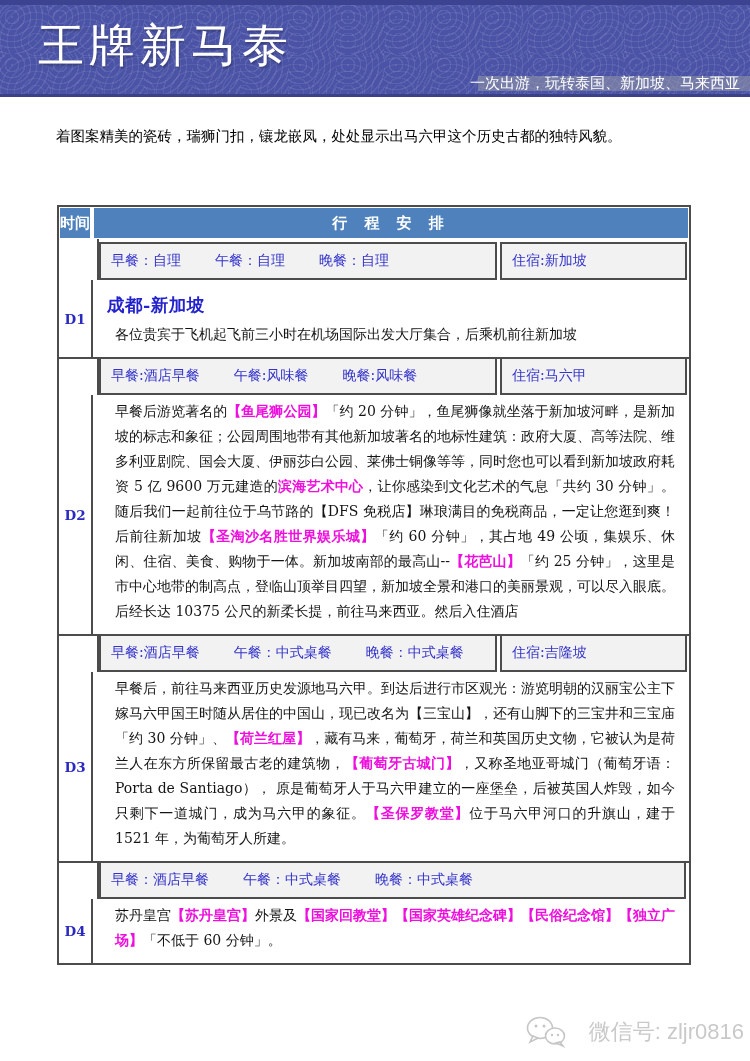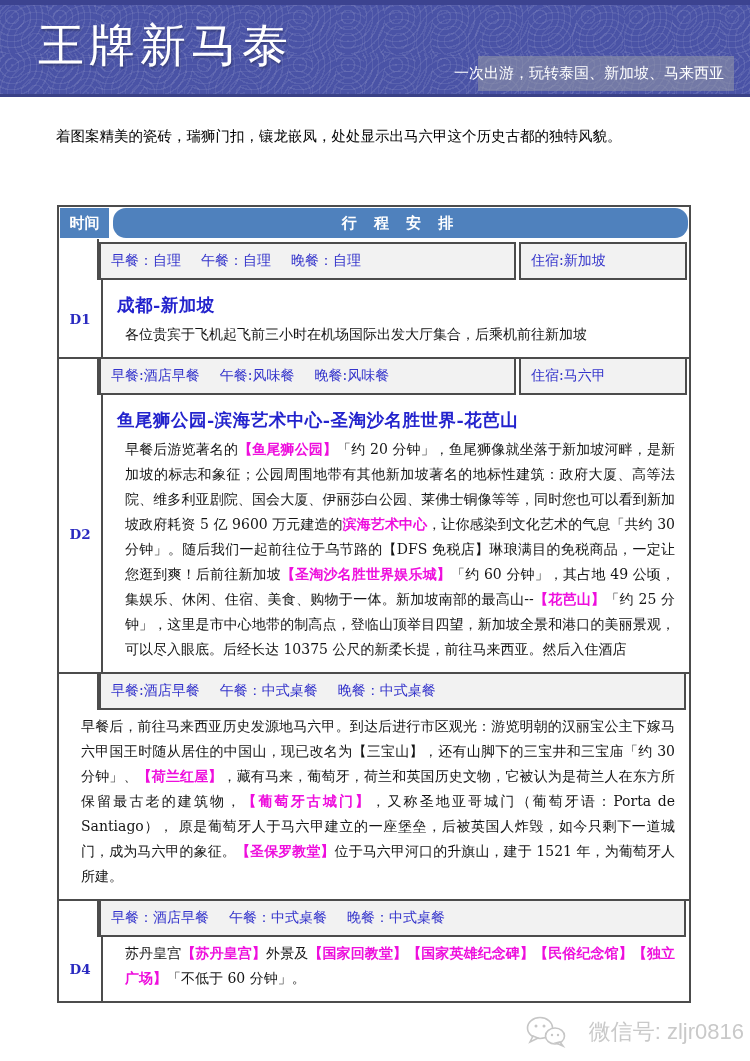--- a/index.html
+++ b/index.html
@@ -24,21 +24,21 @@
     border-top:5px solid var(--banner-dark);
     border-bottom:3px solid #3a4187;
   }
   .banner-title{
     position:absolute;left:38px;top:10px;
     font-family:"Liberation Sans","DejaVu Sans",sans-serif;
     font-size:46px;font-weight:normal;color:#ffffff;letter-spacing:5px;
     text-shadow:1px 2px 2px rgba(0,0,0,0.25);
   }
   .banner-sub-band{
-    position:absolute;right:16px;bottom:3px;left:478px;height:35px;
+    position:absolute;right:0;bottom:3px;left:478px;height:15px;
     background:rgba(150,153,165,0.55);
     display:flex;align-items:center;justify-content:flex-end;padding-right:10px;
   }
   .banner-subtitle{
     font-family:"Liberation Sans","DejaVu Sans",sans-serif;
     font-size:15px;color:#ffffff;white-space:nowrap;
   }
   
   .intro{
     margin:28px 40px 0 56px;font-size:14.5px;line-height:1.6;color:#000000;
@@ -46,40 +46,40 @@
   
   .itinerary-table{
     position:relative;margin:57px 0 0 57px;width:634px;
     border:2px solid var(--table-border);background:#fff;
   }
   .header-row{display:flex;gap:4px;padding:1px;}
   .hcell{
     background:var(--header-blue);color:#fff;font-weight:bold;font-size:15px;
     display:flex;align-items:center;justify-content:center;height:30px;
   }
-  .hcell-time{width:49px;}
-  .hcell-itin{flex:1;letter-spacing:6px;border-radius:13px;}
+  .hcell-time{width:30px;}
+  .hcell-itin{flex:1;letter-spacing:6px;}
   .day-block{border-top:2px solid var(--table-border);}
   .day-block.first{border-top:none;}
   .meal-row{display:flex;align-items:stretch;}
   .day-spacer{width:40px;border-right:2px solid var(--table-border);background:#fff;flex:none;}
   .meal-cell{
     flex:1;background:var(--meal-bg);border:2px solid var(--table-border);border-top:none;
-    margin-right:3px;display:flex;gap:20px;align-items:center;
+    margin-right:3px;display:flex;gap:34px;align-items:center;
     padding:8px 10px;color:var(--accent-blue);font-size:14px;
   }
   .first .meal-cell,.first .lodging-cell{border-top:2px solid var(--table-border);margin-top:3px;}
   .lodging-cell{
-    width:168px;flex:none;background:var(--meal-bg);border:2px solid var(--table-border);border-top:none;
+    width:187px;flex:none;background:var(--meal-bg);border:2px solid var(--table-border);border-top:none;
     margin-right:2px;display:flex;align-items:center;
     padding:8px 10px;color:var(--accent-blue);font-size:14px;
   }
   .content-row{display:flex;align-items:stretch;}
   .day-cell{
-    width:44px;flex:none;border-right:2px solid var(--table-border);
+    width:34px;flex:none;border-right:2px solid var(--table-border);
     display:flex;align-items:center;justify-content:center;
     color:#2a2ac0;font-weight:bold;font-size:13.5px;
   }
   .content-cell{flex:1;padding:4px 14px 10px 10px;}
   .day-title{
     font-size:17.5px;font-weight:bold;color:var(--title-blue);
     margin:9px 0 5px 4px;letter-spacing:0.5px;
   }
   .day-desc{
     font-size:14px;line-height:25px;text-align:justify;color:#141414;margin-left:12px;
@@ -135,35 +135,36 @@
           <div class="meal-cell">
             <span>早餐:酒店早餐</span>
             <span>午餐:风味餐</span>
             <span>晚餐:风味餐</span>
           </div>
           <div class="lodging-cell">住宿:马六甲</div>
         </div>
         <div class="content-row">
           <div class="day-cell">D2</div>
           <div class="content-cell">
-            <div class="day-title">鱼尾狮公园-滨海艺术中心-圣淘沙名胜世界-花芭山</div>
             <div class="day-desc"><span>早餐后游览著名的</span><span class="hl">【鱼尾狮公园】</span><span>「约 20 分钟」，鱼尾狮像就坐落于新加坡河畔，是新加坡的标志和象征；公园周围地带有其他新加坡著名的地标性建筑：政府大厦、高等法院、维多利亚剧院、国会大厦、伊丽莎白公园、莱佛士铜像等等，同时您也可以看到新加坡政府耗资 5 亿 9600 万元建造的</span><span class="hl">滨海艺术中心</span><span>，让你感染到文化艺术的气息「共约 30 分钟」。随后我们一起前往位于乌节路的【DFS 免税店】琳琅满目的免税商品，一定让您逛到爽！后前往新加坡</span><span class="hl">【圣淘沙名胜世界娱乐城】</span><span>「约 60 分钟」，其占地 49 公顷，集娱乐、休闲、住宿、美食、购物于一体。新加坡南部的最高山--</span><span class="hl">【花芭山】</span><span>「约 25 分钟」，这里是市中心地带的制高点，登临山顶举目四望，新加坡全景和港口的美丽景观，可以尽入眼底。后经长达 10375 公尺的新柔长提，前往马来西亚。然后入住酒店</span></div>
           </div>
         </div>
       </div>
       <div class="day-block">
         <div class="meal-row">
           <div class="day-spacer"></div>
           <div class="meal-cell">
             <span>早餐:酒店早餐</span>
             <span>午餐：中式桌餐</span>
             <span>晚餐：中式桌餐</span>
           </div>
-        </div>
-        <div class="content-row">
+          <div class="lodging-cell">住宿:吉隆坡</div>
+        </div>
+        <div class="content-row">
+          <div class="day-cell">D3</div>
           <div class="content-cell">
             <div class="day-desc"><span>早餐后，前往马来西亚历史发源地马六甲。到达后进行市区观光：游览明朝的汉丽宝公主下嫁马六甲国王时随从居住的中国山，现已改名为【三宝山】，还有山脚下的三宝井和三宝庙「约 30 分钟」、</span><span class="hl">【荷兰红屋】</span><span>，藏有马来，葡萄牙，荷兰和英国历史文物，它被认为是荷兰人在东方所保留最古老的建筑物，</span><span class="hl">【葡萄牙古城门】</span><span>，又称圣地亚哥城门（葡萄牙语：Porta de Santiago）， 原是葡萄牙人于马六甲建立的一座堡垒，后被英国人炸毁，如今只剩下一道城门，成为马六甲的象征。</span><span class="hl">【圣保罗教堂】</span><span>位于马六甲河口的升旗山，建于 1521 年，为葡萄牙人所建。</span></div>
           </div>
         </div>
       </div>
       <div class="day-block">
         <div class="meal-row">
           <div class="day-spacer"></div>
           <div class="meal-cell">
             <span>早餐：酒店早餐</span>

